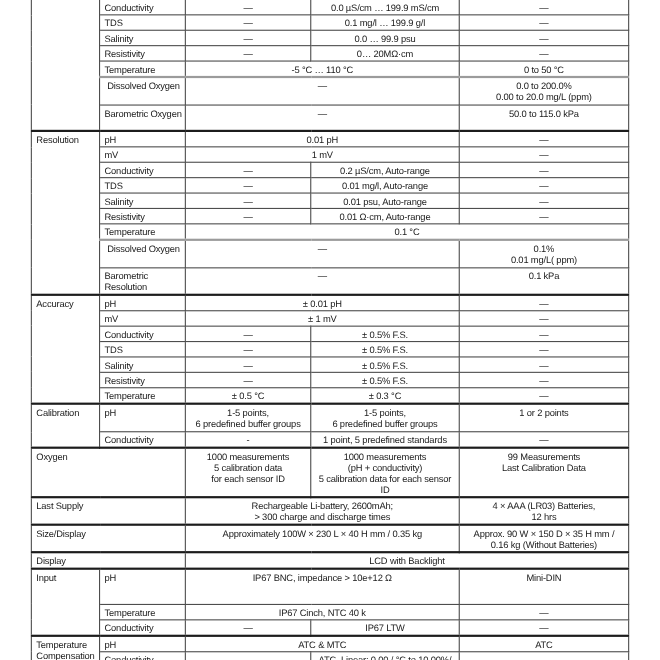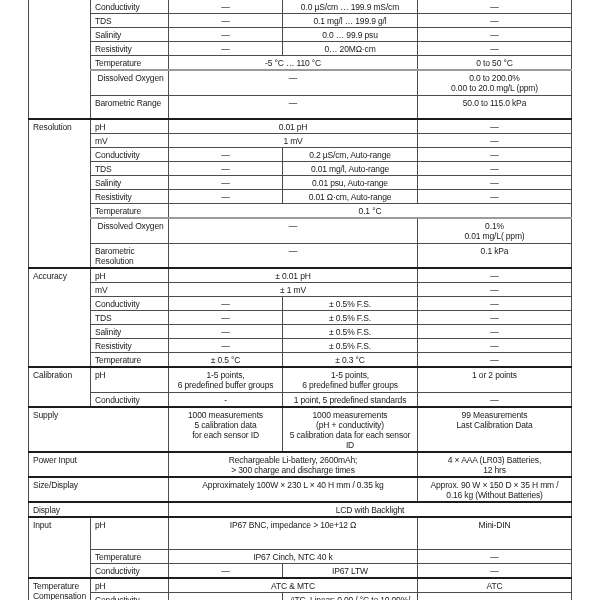--- a/index.html
+++ b/index.html
@@ -91,21 +91,21 @@
           <td class="param">Temperature</td>
           <td class="val" colspan="2">-5 °C … 110 °C</td>
           <td class="val" colspan="1">0 to 50 °C</td>
         </tr>
         <tr class="gray-top" style="height: 25px;">
           <td class="param">Dissolved Oxygen</td>
           <td class="val" colspan="2">—</td>
           <td class="val" colspan="1">0.0 to 200.0%<br>0.00 to 20.0 mg/L (ppm)</td>
         </tr>
         <tr style="height: 24px;">
-          <td class="param">Barometric Range</td>
+          <td class="param">Barometric Oxygen</td>
           <td class="val" colspan="2">—</td>
           <td class="val" colspan="1">50.0 to 115.0 kPa</td>
         </tr>
         <tr class="section-start" style="height: 14px;">
           <td class="cat" rowspan="9">Resolution</td>
           <td class="param">pH</td>
           <td class="val" colspan="2">0.01 pH</td>
           <td class="val" colspan="1">—</td>
         </tr>
         <tr style="height: 13px;">
@@ -199,27 +199,27 @@
           <td class="val" colspan="1">1-5 points,<br>6 predefined buffer groups</td>
           <td class="val" colspan="1">1 or 2 points</td>
         </tr>
         <tr style="height: 13px;">
           <td class="param">Conductivity</td>
           <td class="val" colspan="1">-</td>
           <td class="val" colspan="1">1 point, 5 predefined standards</td>
           <td class="val" colspan="1">—</td>
         </tr>
         <tr class="section-start" style="height: 41px;">
-          <td class="cat" rowspan="1" colspan="2">Supply</td>
+          <td class="cat" rowspan="1" colspan="2">Oxygen</td>
           <td class="val" colspan="1">1000 measurements<br>5 calibration data<br>for each sensor ID</td>
           <td class="val" colspan="1">1000 measurements<br>(pH + conductivity)<br>5 calibration data for each sensor<br>ID</td>
           <td class="val" colspan="1">99 Measurements<br>Last Calibration Data</td>
         </tr>
         <tr class="section-start" style="height: 24px;">
-          <td class="cat" rowspan="1" colspan="2">Power Input</td>
+          <td class="cat" rowspan="1" colspan="2">Last Supply</td>
           <td class="val" colspan="2">Rechargeable Li-battery, 2600mAh;<br>&gt; 300 charge and discharge times</td>
           <td class="val" colspan="1">4 × AAA (LR03) Batteries,<br>12 hrs</td>
         </tr>
         <tr class="section-start" style="height: 25px;">
           <td class="cat" rowspan="1" colspan="2">Size/Display</td>
           <td class="val" colspan="2">Approximately 100W × 230 L × 40 H mm / 0.35 kg</td>
           <td class="val" colspan="1">Approx. 90 W × 150 D × 35 H mm /<br>0.16 kg (Without Batteries)</td>
         </tr>
         <tr class="section-start" style="height: 13px;">
           <td class="cat" rowspan="1" colspan="2">Display</td>

